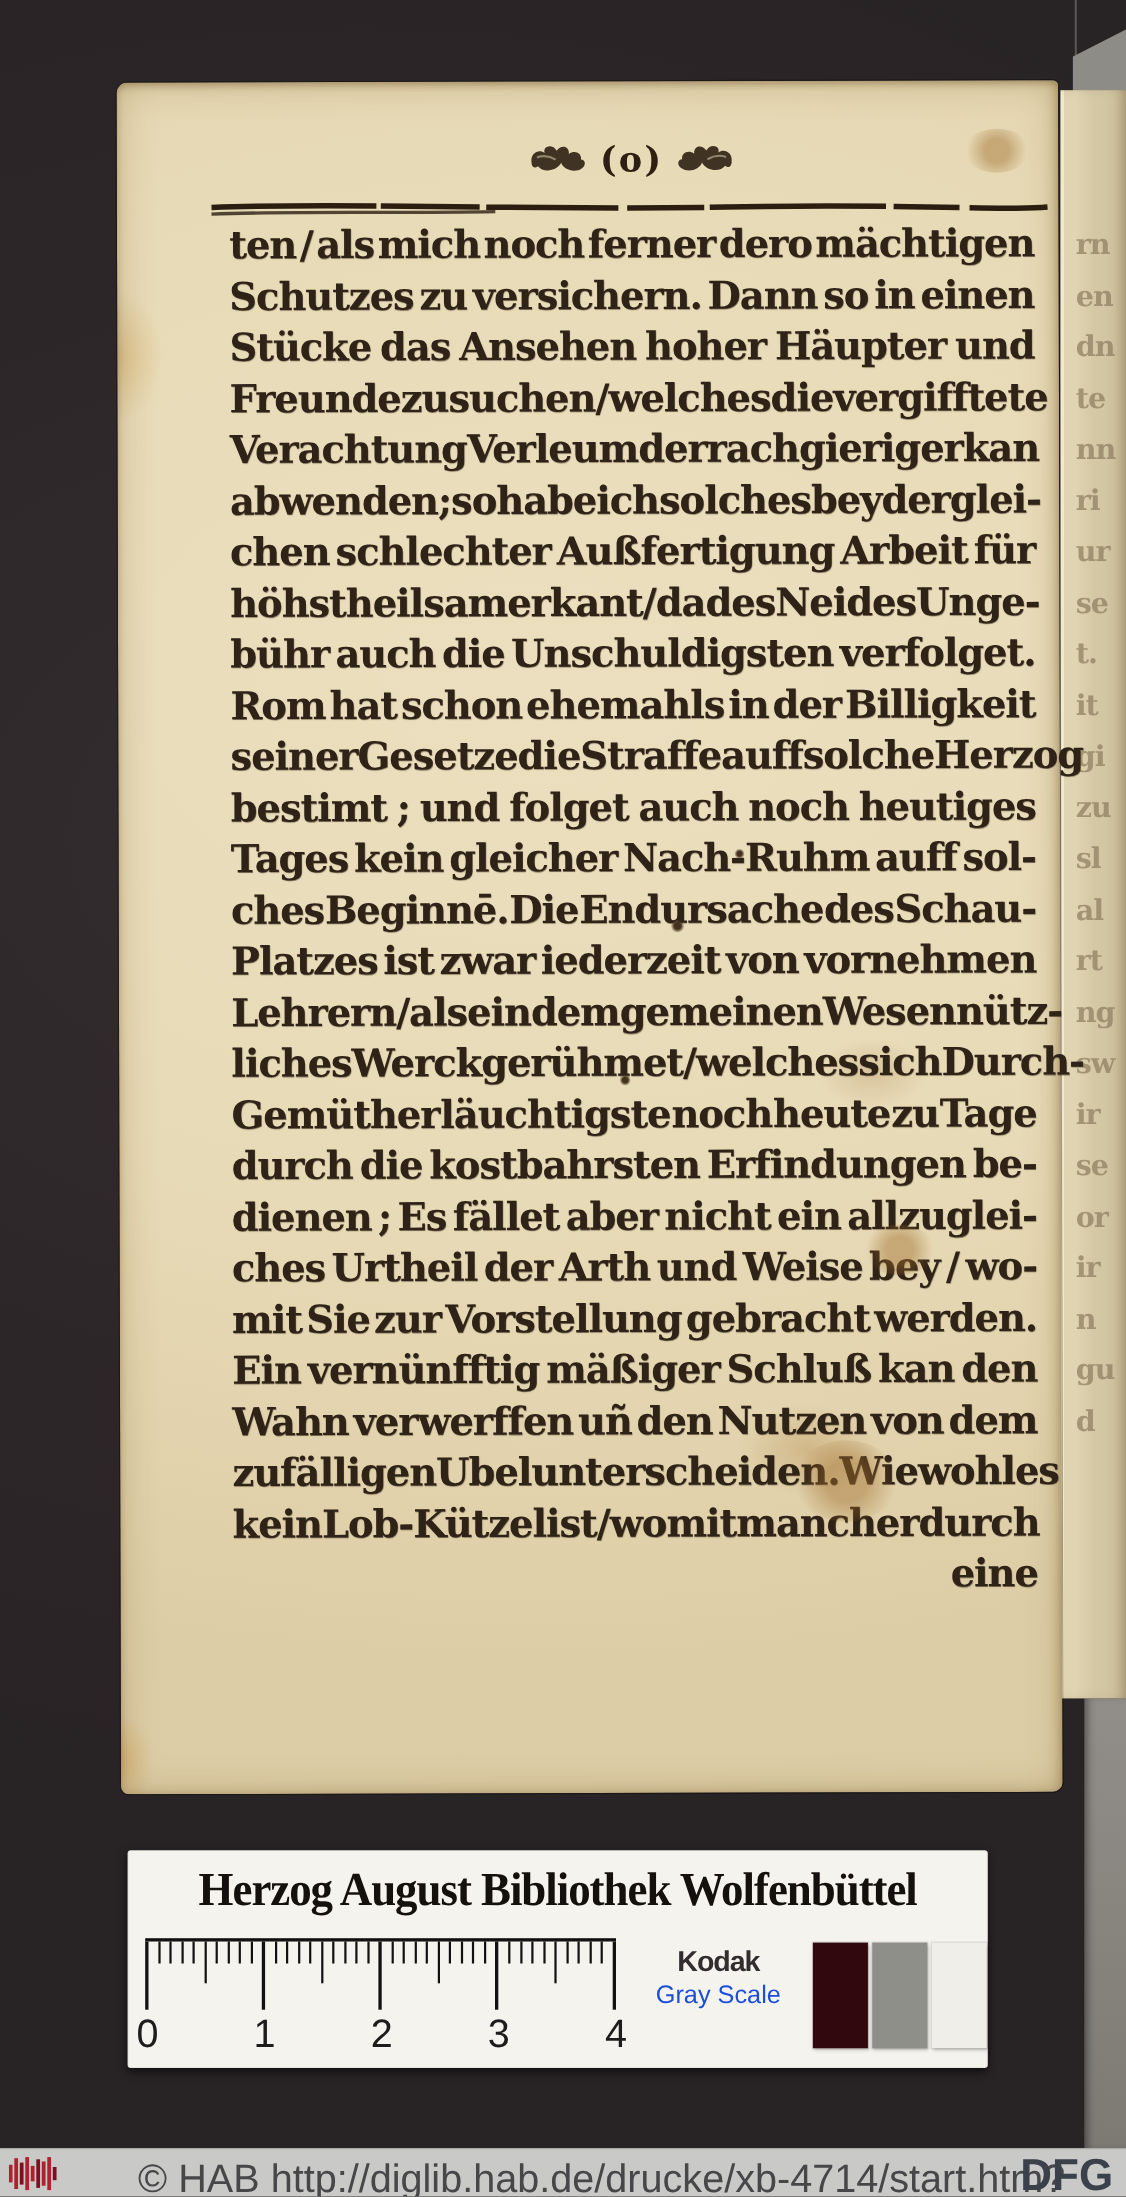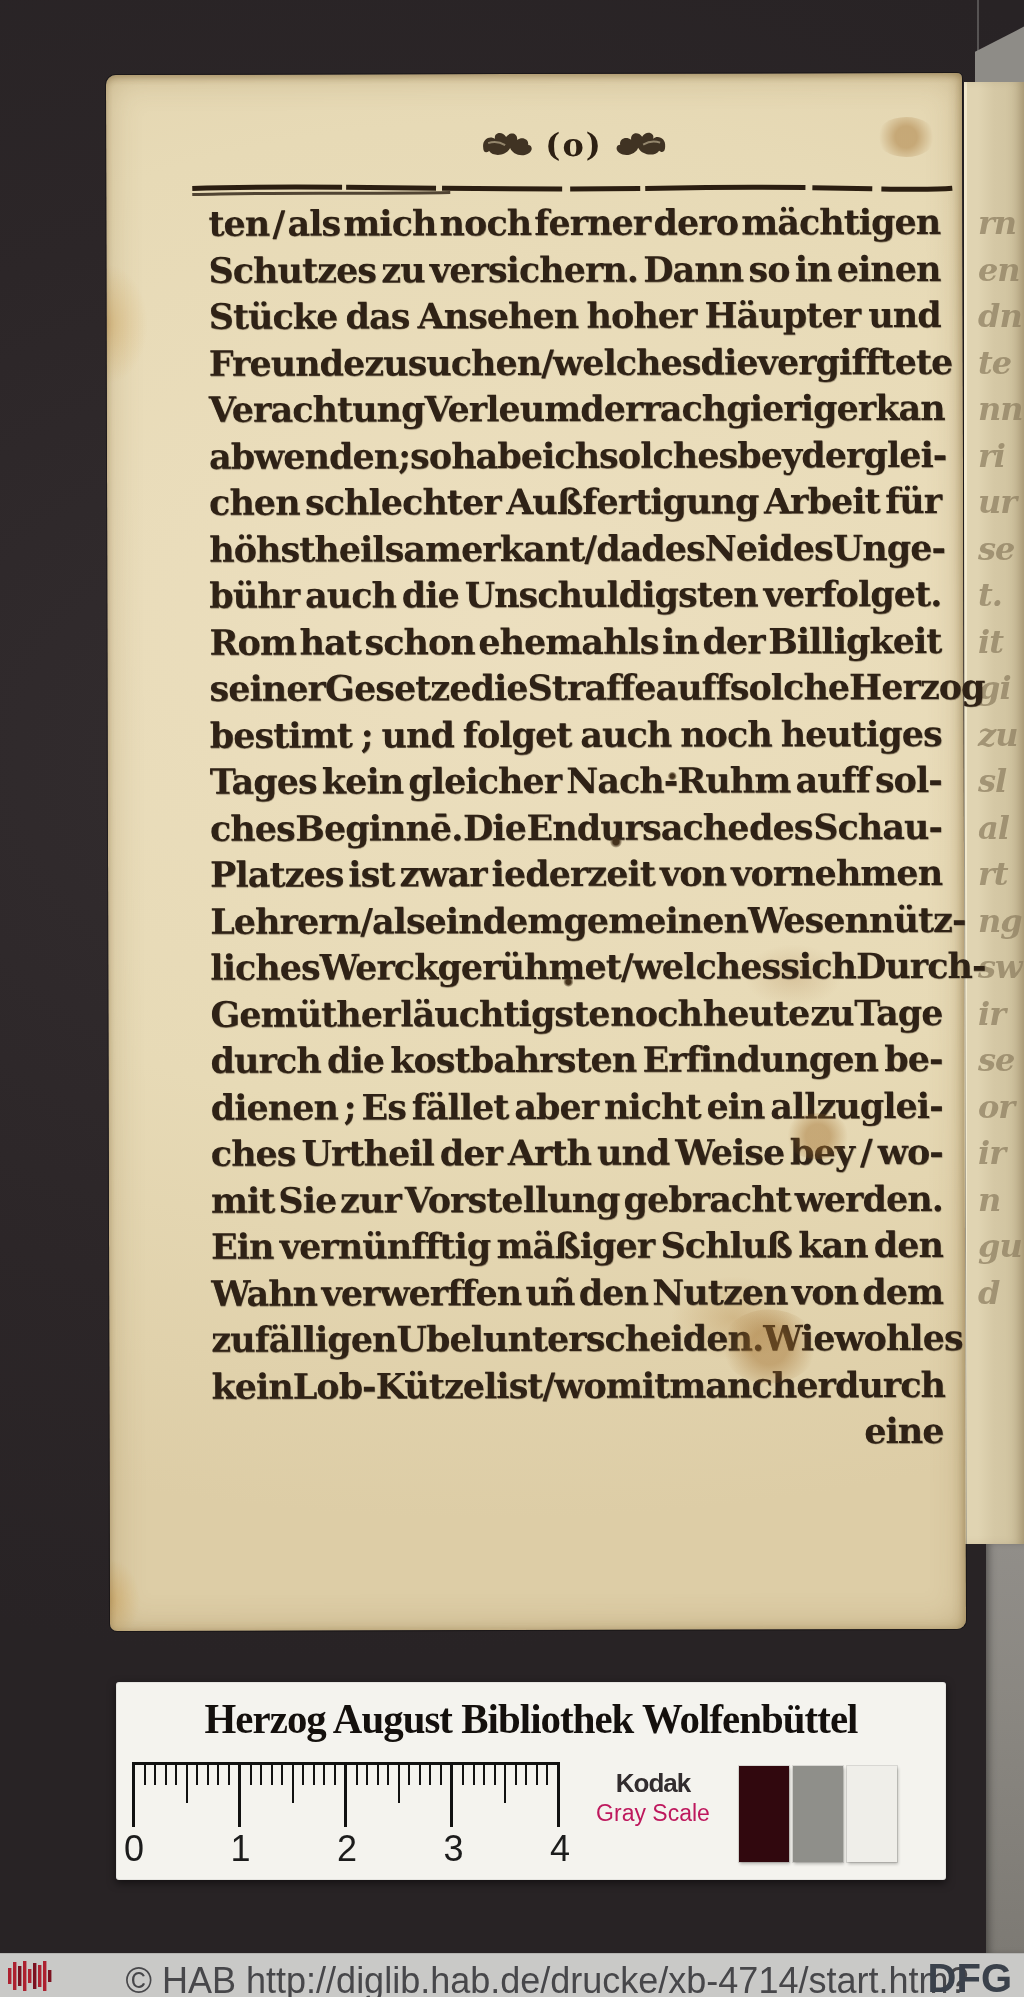--- a/index.html
+++ b/index.html
@@ -15,22 +15,22 @@
     clip-path:polygon(0 48%,100% 10%,100% 100%,0 100%);}
   .bed-strip{position:absolute;left:986px;top:1544px;width:38px;height:409px;
     background:linear-gradient(180deg,#918e89 0%,#8a8781 40%,#7d7a74 100%);
     box-shadow:inset 6px 0 8px -4px rgba(0,0,0,.45);}
   
   .side-strip{position:absolute;left:964px;top:82px;width:60px;height:1462px;
     background:linear-gradient(90deg,#f2e9cd 0 3px,#e0d4b2 3px 14px,#d5c8a5 30px,#cfc29e 100%);
     box-shadow:inset -10px 0 14px -8px rgba(90,70,35,.5);
     overflow:hidden;}
   .side-strip .frags{padding:118px 0 0 14px;}
-  .frag{height:46.5px;line-height:46.5px;font-weight:bold;font-size:32px;color:#8d7e60;
-    opacity:.72;filter:blur(.6px);letter-spacing:-1px;white-space:nowrap;font-style:italic;}
+  .frag{height:46.5px;line-height:46.5px;font-weight:bold;font-size:26px;color:#8d7e60;
+    opacity:.72;filter:blur(.6px);letter-spacing:-1px;white-space:nowrap;}
   
   .page{position:absolute;left:108px;top:74px;width:856px;height:1556px;
     background:
       radial-gradient(90px 60px at 73% 80%, rgba(170,120,50,.30), rgba(170,120,50,0) 70%),
       radial-gradient(70px 45px at 80% 58%, rgba(150,100,45,.20), rgba(150,100,45,0) 70%),
       radial-gradient(55px 80px at 0% 16%, rgba(200,140,45,.30), rgba(200,140,45,0) 75%),
       radial-gradient(40px 55px at 0% 98%, rgba(205,145,50,.35), rgba(205,145,50,0) 75%),
       radial-gradient(1400px 900px at 45% 35%, #ecdfbf 0%, #e7dab6 55%, #ddcda6 100%);
     border-radius:10px 5px 9px 7px;
     box-shadow:inset 0 0 34px rgba(120,88,38,.30), inset 0 3px 6px rgba(95,65,25,.28),
@@ -46,37 +46,37 @@
   .rule-wrap{position:absolute;left:84px;top:108px;width:764px;height:18px;transform:rotate(.35deg);}
   .textcol{position:absolute;left:102px;top:126px;width:732px;color:#2f2216;}
   .line{display:flex;justify-content:space-between;height:46.5px;line-height:46.5px;
     font-size:35px;font-weight:bold;letter-spacing:-1px;white-space:pre;
     text-shadow:.4px .7px .7px rgba(40,26,12,.5);}
   .line span{display:inline-block;}
   .catchword{height:46.5px;line-height:46.5px;text-align:right;font-size:35px;font-weight:bold;
     letter-spacing:-1px;color:#2f2216;text-shadow:.4px .7px .7px rgba(40,26,12,.5);}
   
   .card{position:absolute;left:116px;top:1682px;width:782px;height:198px;background:#f4f3ee;
-    border-radius:3px;box-shadow:0 3px 8px rgba(0,0,0,.55), inset 0 0 0 1px rgba(0,0,0,.06);padding-left:48px;}
+    border-radius:3px;box-shadow:0 3px 8px rgba(0,0,0,.55), inset 0 0 0 1px rgba(0,0,0,.06);}
   .card-title{position:absolute;left:0;right:0;top:12px;text-align:center;
     font-family:"Liberation Serif", serif;font-weight:bold;font-size:43px;color:#14100d;
     letter-spacing:-1px;transform:scaleX(.95);}
   .ruler{position:absolute;left:16px;top:80px;width:428px;height:66px;border-top:3px solid #111;
     display:flex;justify-content:space-between;align-items:flex-start;}
   .tick{width:2px;background:#111;}
   .tick.mm{height:20px;}
   .tick.half{height:38px;}
   .tick.cm{height:62px;width:3px;}
   .ruler-numbers{position:absolute;left:16px;top:146px;width:428px;height:44px;}
   .ruler-numbers span{position:absolute;transform:translateX(-50%);
     font-family:"Liberation Sans", sans-serif;font-size:36px;color:#1c1c1c;}
   .kodak{position:absolute;left:452px;top:86px;width:170px;text-align:center;color:#322d2f;
     font-family:"Liberation Sans", sans-serif;}
   .kodak-name{font-size:26px;font-weight:bold;letter-spacing:-1px;}
-  .kodak-sub{font-size:23px;margin-top:1px;color:#be185d;}
+  .kodak-sub{font-size:23px;margin-top:1px;color:#1d4ed8;}
   .patches{position:absolute;left:623px;top:84px;height:96px;display:flex;gap:4px;}
   .patch{width:50px;height:96px;box-shadow:0 0 0 1px rgba(0,0,0,.10), 1px 2px 3px rgba(0,0,0,.25);}
   
   .footer{position:absolute;left:0;top:1953px;width:1024px;height:44px;background:#c9c9c7;
     border-top:1px solid #b4b4b2;}
   .hab-mark{position:absolute;left:8px;top:5px;}
   .copyright{position:absolute;left:0;right:0;top:6px;padding-left:70px;text-align:center;
     font-family:"Liberation Sans", sans-serif;font-size:36px;color:#47474a;}
   .dfg{position:absolute;right:12px;top:2px;font-family:"Liberation Sans", sans-serif;
     font-size:40px;font-weight:bold;letter-spacing:0;color:#3a414b;transform:scaleY(1.02);}

